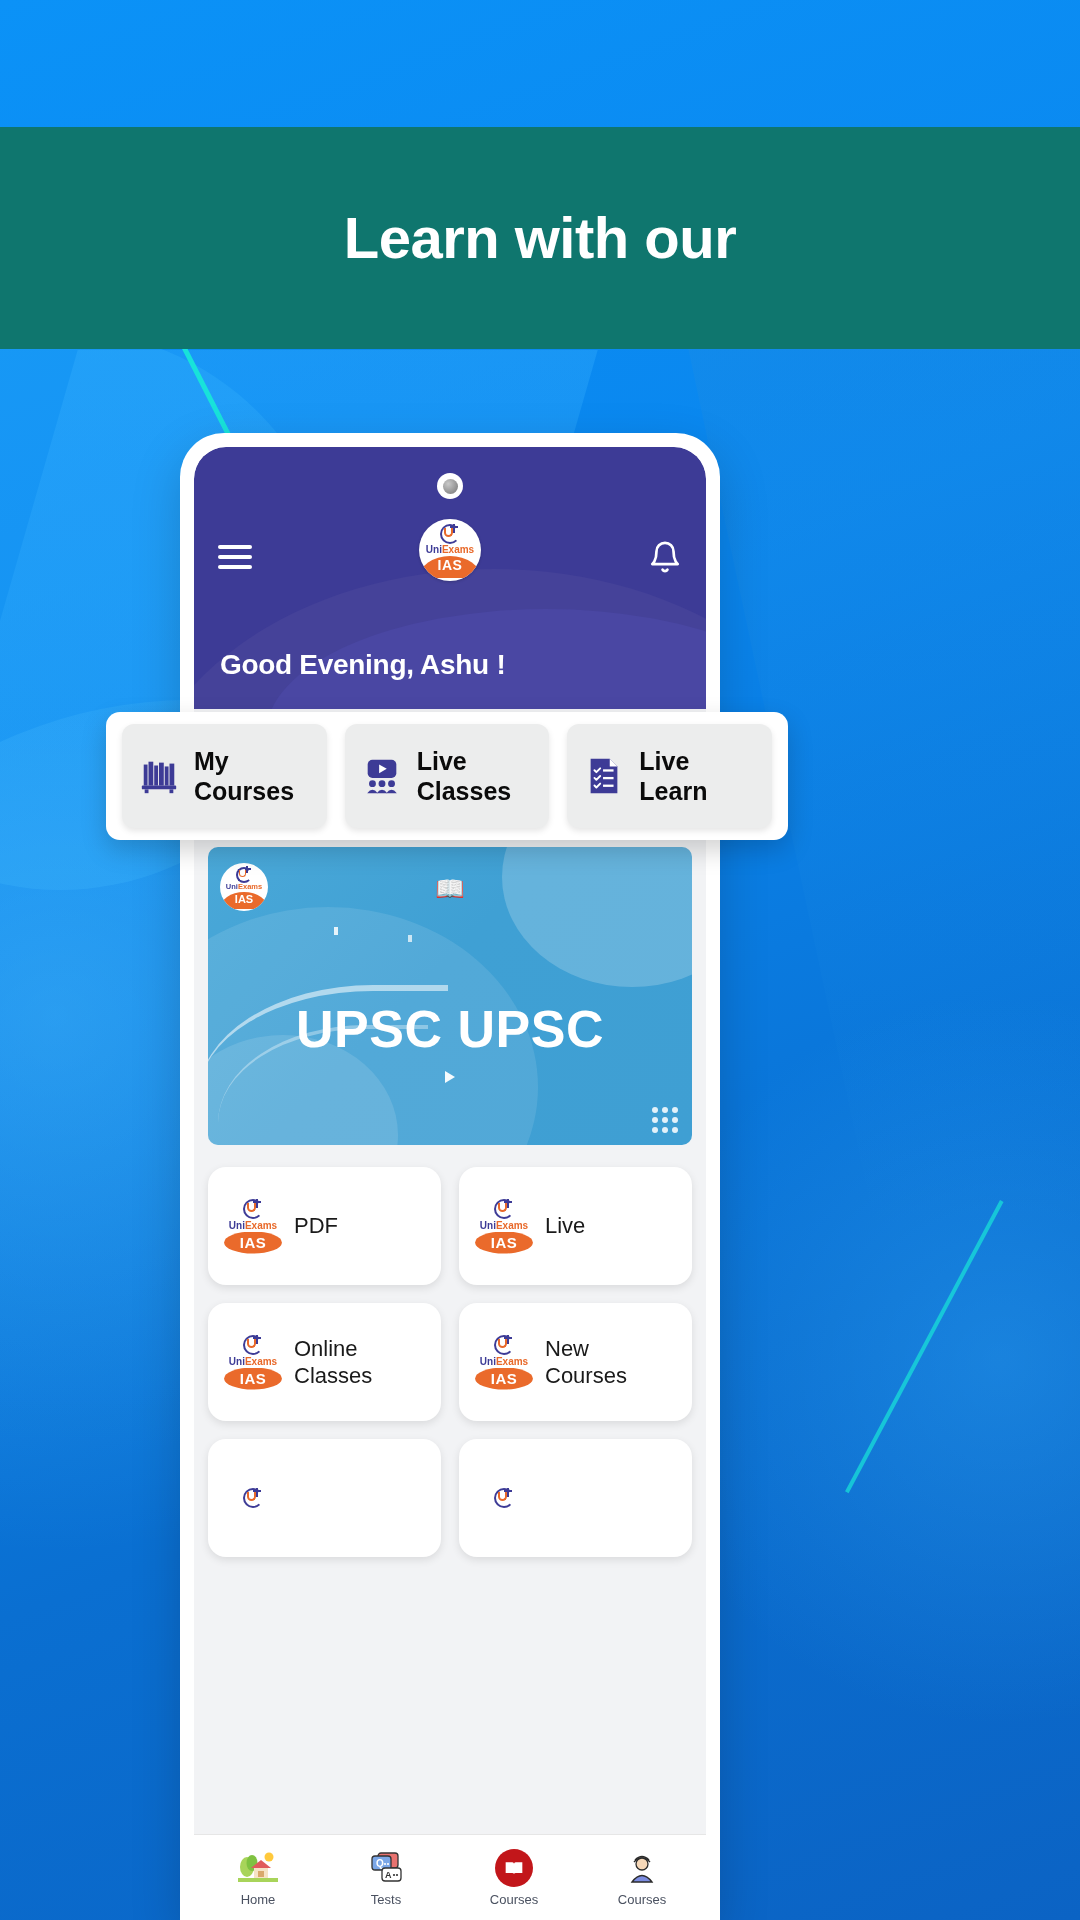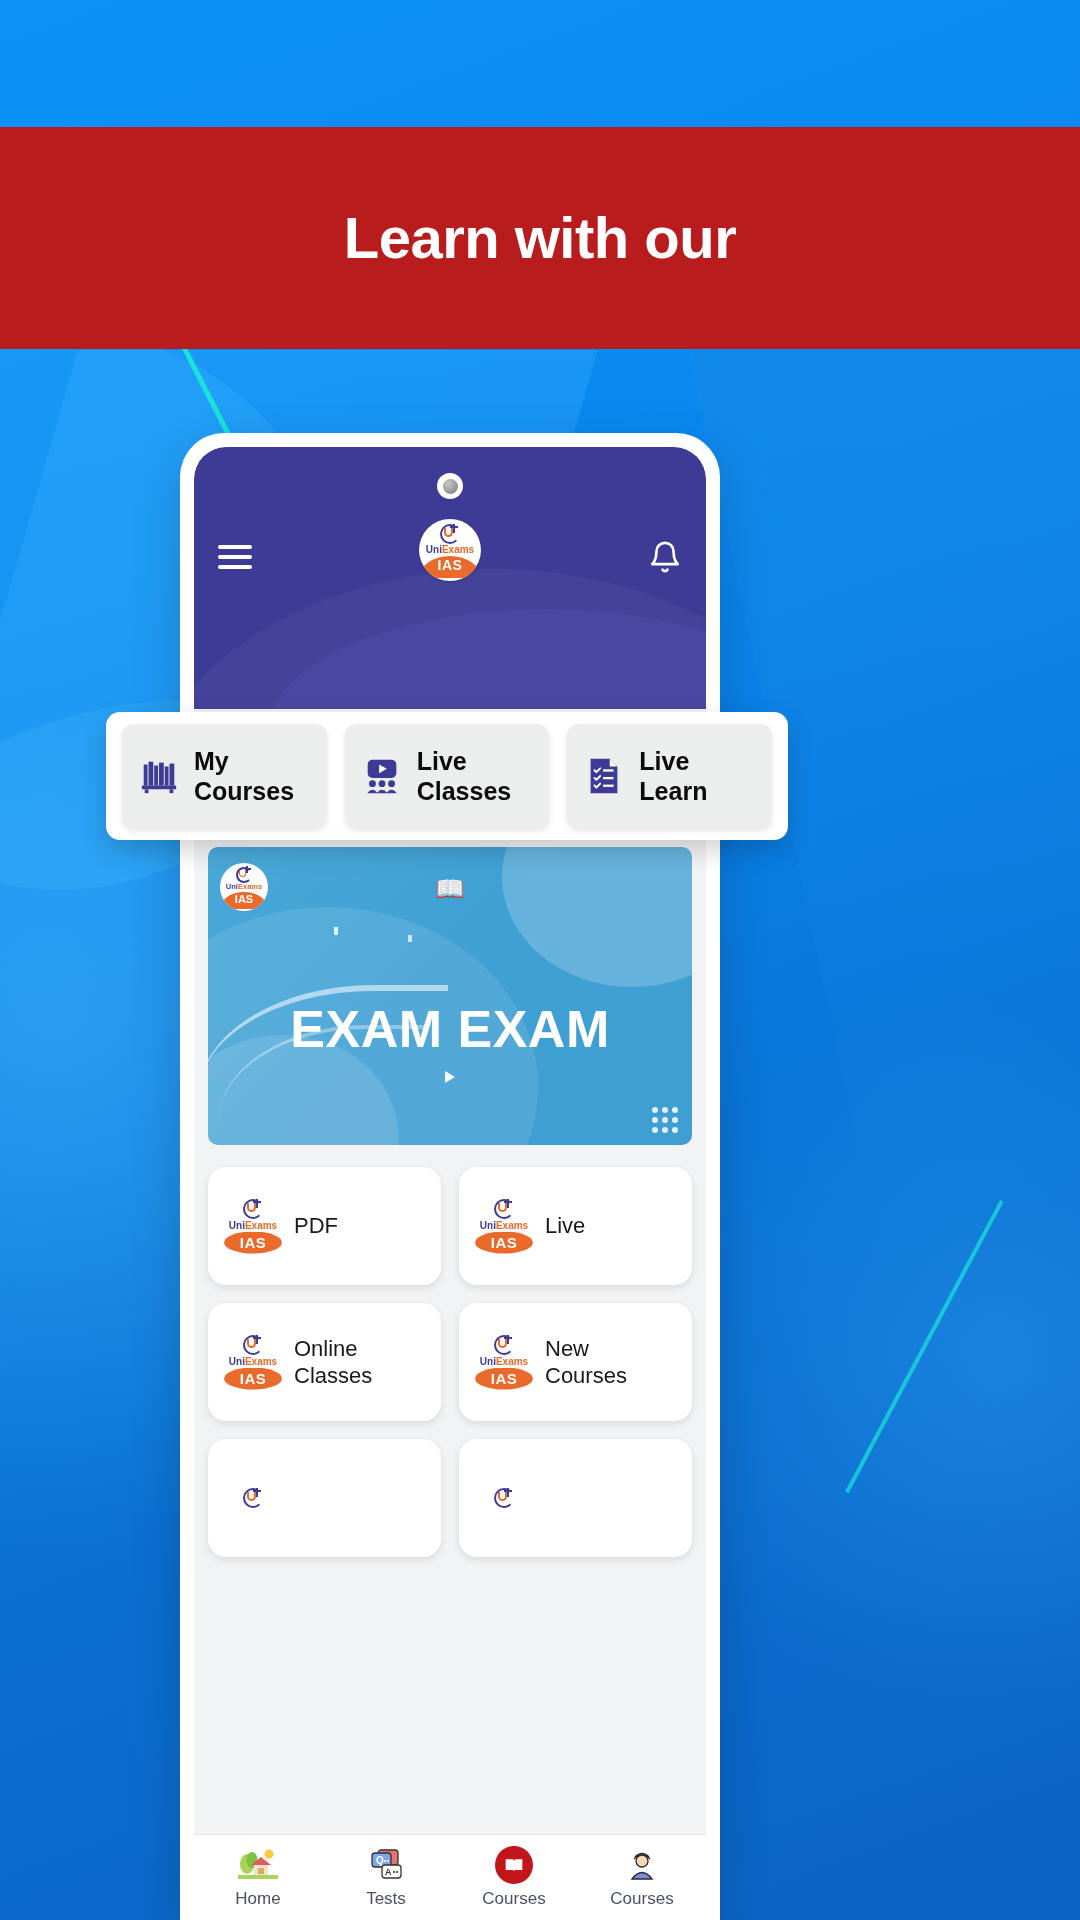--- a/index.html
+++ b/index.html
@@ -28,21 +28,21 @@
   .bg-line { position:absolute; width:5px; height:430px; background:#18e6d8;
         left:180px; top:345px; transform:rotate(-27deg); transform-origin:top left; opacity:.95; }
   .bg-line2 { position:absolute; width:4px; height:330px; background:#18e6d8;
         left:1000px; top:1200px; transform:rotate(28deg); transform-origin:top left; opacity:.7; }
   .bg-arc { position:absolute; left:-220px; top:330px; width:560px; height:560px;
         border-radius:50%; background:rgba(70,190,255,.22); }
 
   
   .headline {
     position:absolute; left:0; top:127px; width:1080px; height:222px;
-    background:#b91c1c; display:flex; flex-direction:column;
+    background:#0f766e; display:flex; flex-direction:column;
     align-items:center; justify-content:center; z-index:5;
   }
   .headline .l1, .headline .l2 {
     color:#ffffff; font-weight:bold; letter-spacing:-0.5px;
     font-size:58px; line-height:1.38; text-align:center;
   }
 
   
   .phone {
     position:absolute; left:180px; top:433px; width:540px; height:1487px;
@@ -204,21 +204,21 @@
   .qtile .qicon { width:46px; flex:0 0 46px; display:flex; align-items:center; justify-content:center; }
   .qtile .qlabel { font-size:25px; font-weight:bold; color:#0b0b0b; line-height:1.2; }
 
   
   .bottom-nav {
     position:absolute; left:0; right:0; bottom:0; height:86px; background:#ffffff;
     border-top:1px solid #e6e6e6; display:flex; align-items:center; z-index:8;
   }
   .nav-item { flex:1; display:flex; flex-direction:column; align-items:center; gap:5px; cursor:pointer; }
   .nav-item .nicon { height:38px; display:flex; align-items:center; justify-content:center; }
-  .nav-item .nlabel { font-size:17px; color:#4a5160; }
+  .nav-item .nlabel { font-size:13px; color:#4a5160; }
 
   .courses-circle { width:38px; height:38px; border-radius:50%; background:#c2161a;
       display:flex; align-items:center; justify-content:center; }
   .courses-circle svg { width:20px; height:20px; }
 </style>
 </head>
 <body>
 
 <div class="bg">
   <div class="bg-arc"></div>
@@ -264,20 +264,21 @@
         </div>
         <div class="hdr-spacer"></div>
         <div class="bell">
           <svg viewBox="0 0 24 24" fill="none" stroke="#ffffff" stroke-width="1.9" stroke-linecap="round" stroke-linejoin="round">
             <path d="M18 8A6 6 0 0 0 6 8c0 7-3 9-3 9h18s-3-2-3-9"></path>
             <path d="M13.7 21a2 2 0 0 1-3.4 0"></path>
           </svg>
         </div>
       </div>
 
+      <div class="greeting">Good Evening, Ashu !</div>
     </div>
 
     <div class="app-body">
 
       <div class="banner">
         <div class="b-blob-a"></div>
         <div class="b-blob-b"></div>
         <div class="b-blob-c"></div>
         <div class="b-swoosh"></div>
         <div class="b-swoosh2"></div>
@@ -290,21 +291,21 @@
               <span class="lb-t2"></span>
           </div>
           <div class="lb-txt"><b>Uni</b><span>Exams</span></div>
           <div class="lb-ias">IAS</div>
         </div>
 
         <div class="b-book">📖</div>
         <div class="b-dot1"></div>
         <div class="b-dot2"></div>
 
-        <div class="b-t2">EXAM EXAM</div>
+        <div class="b-t2">UPSC UPSC</div>
         <div class="b-play"></div>
         <div class="b-grid">
           <i></i>
             <i></i>
             <i></i>
             <i></i>
             <i></i>
             <i></i>
             <i></i>
             <i></i>

